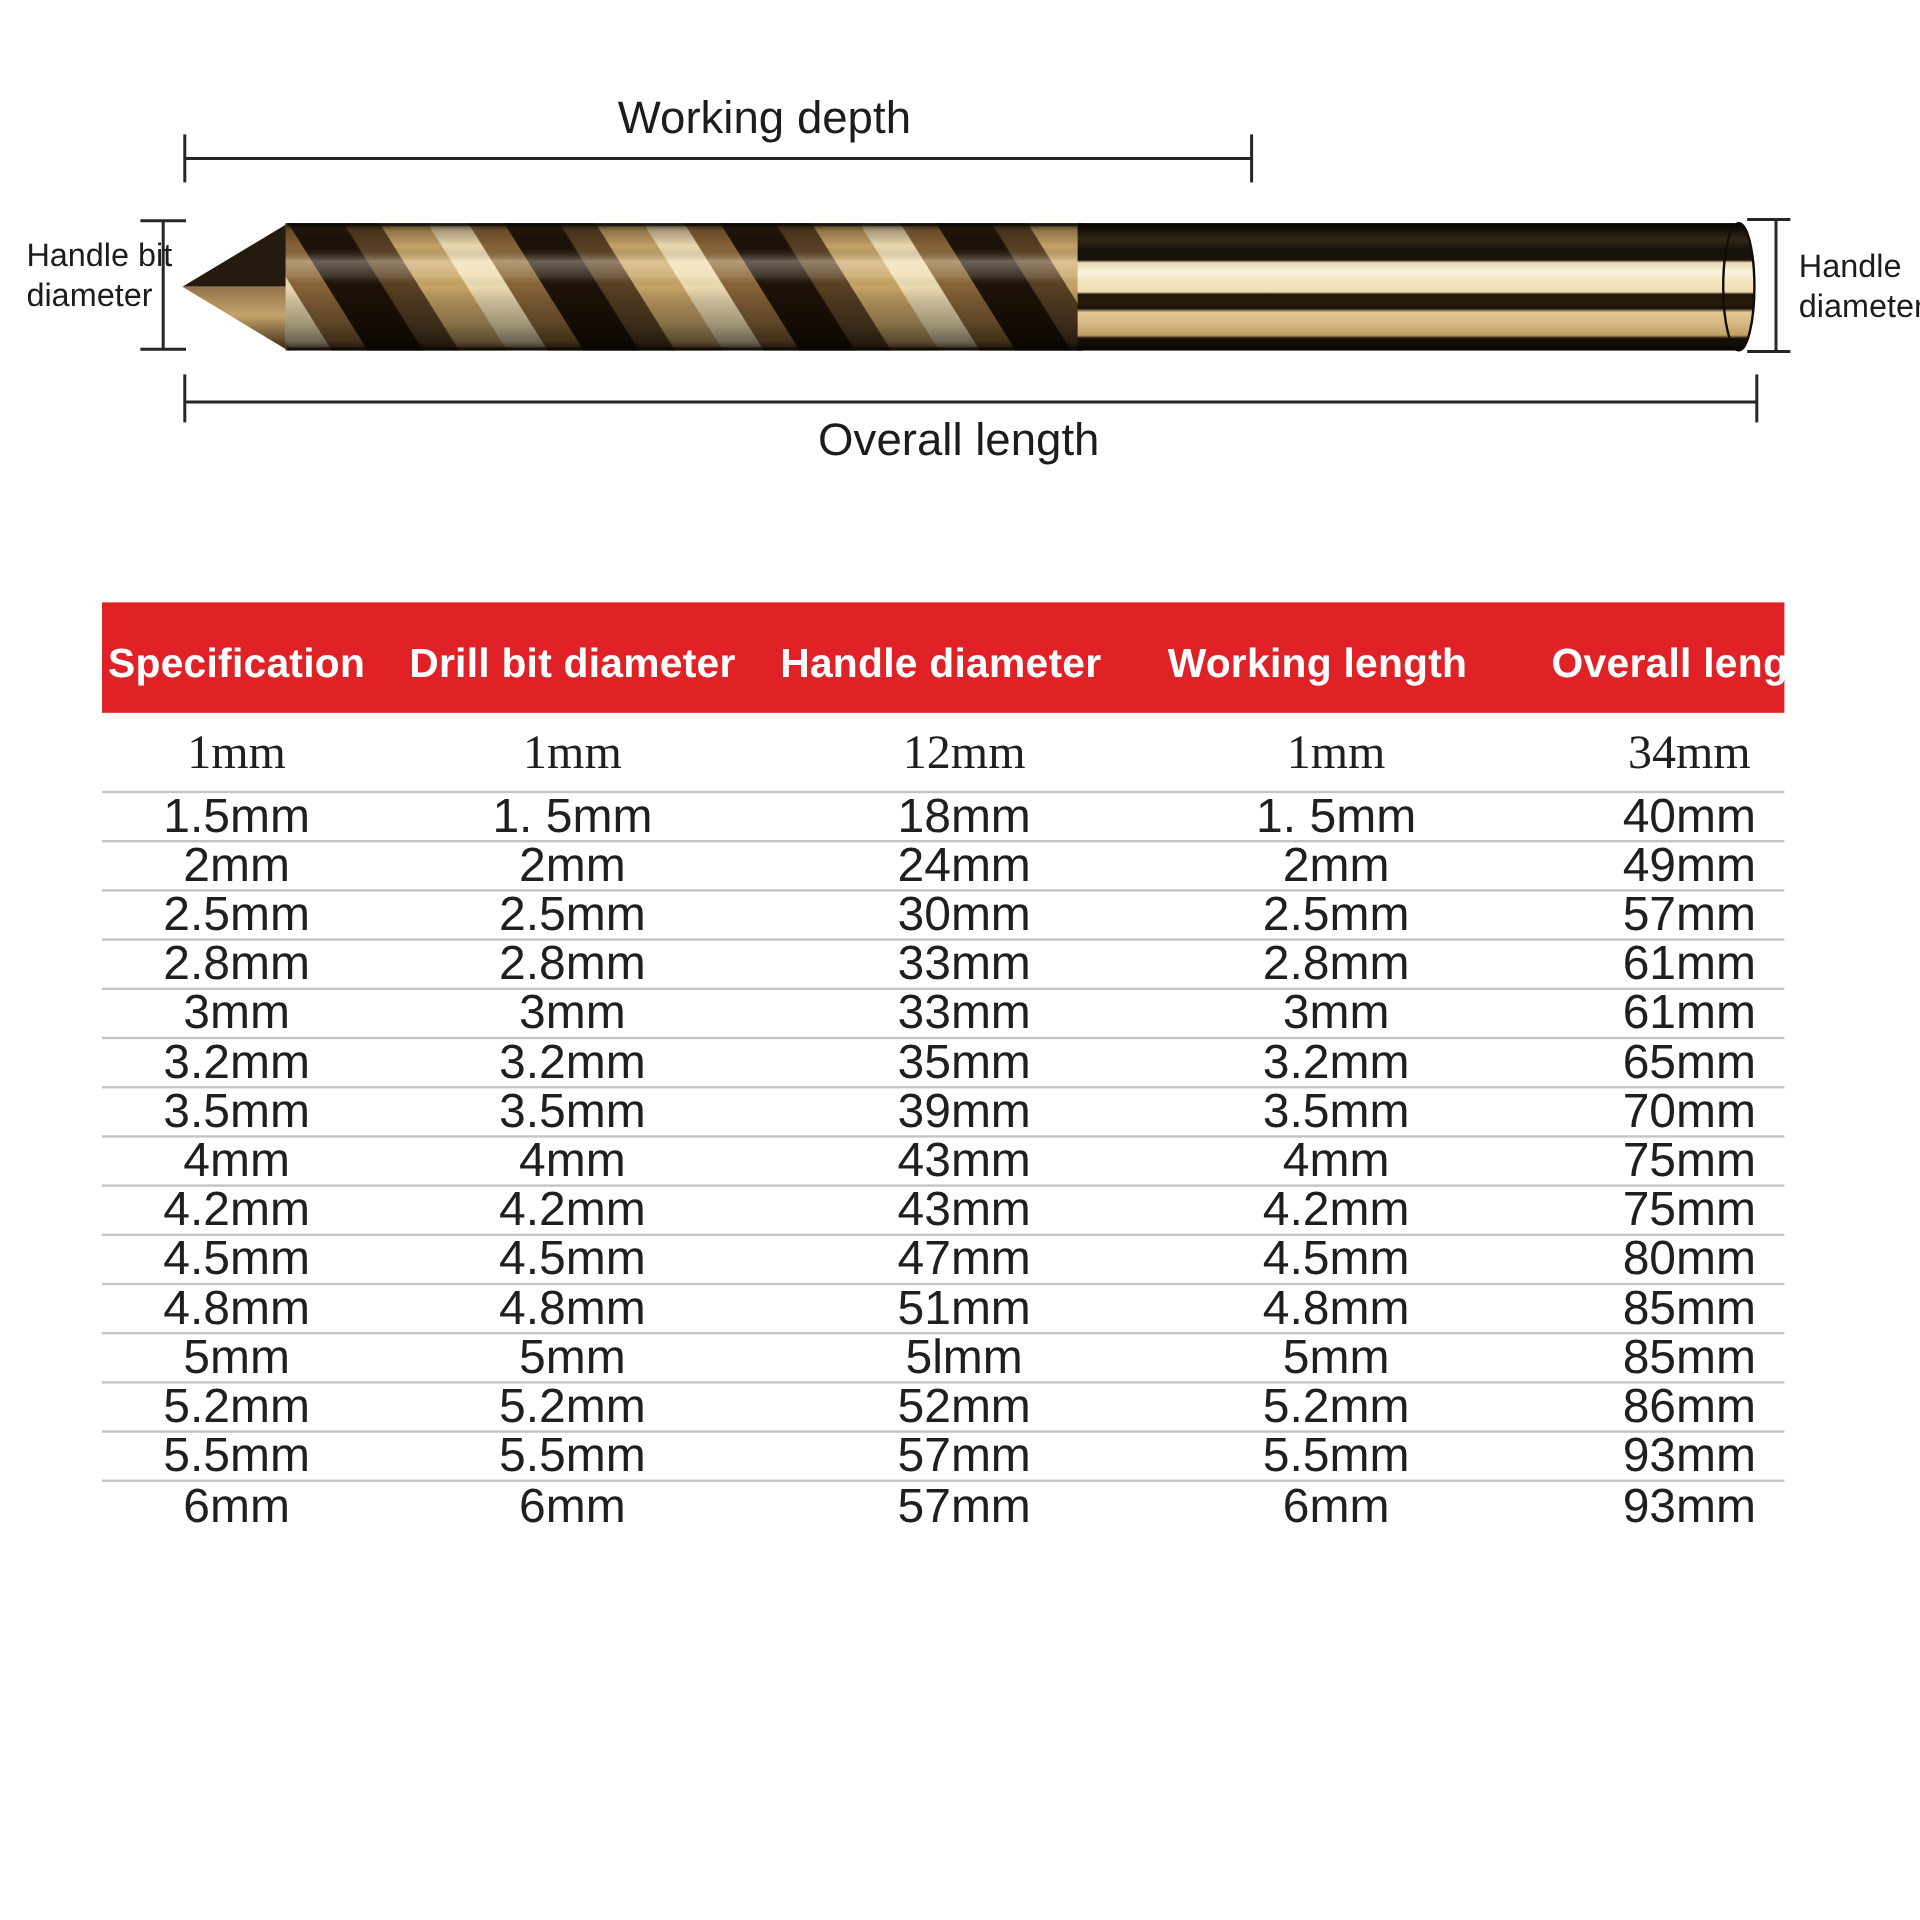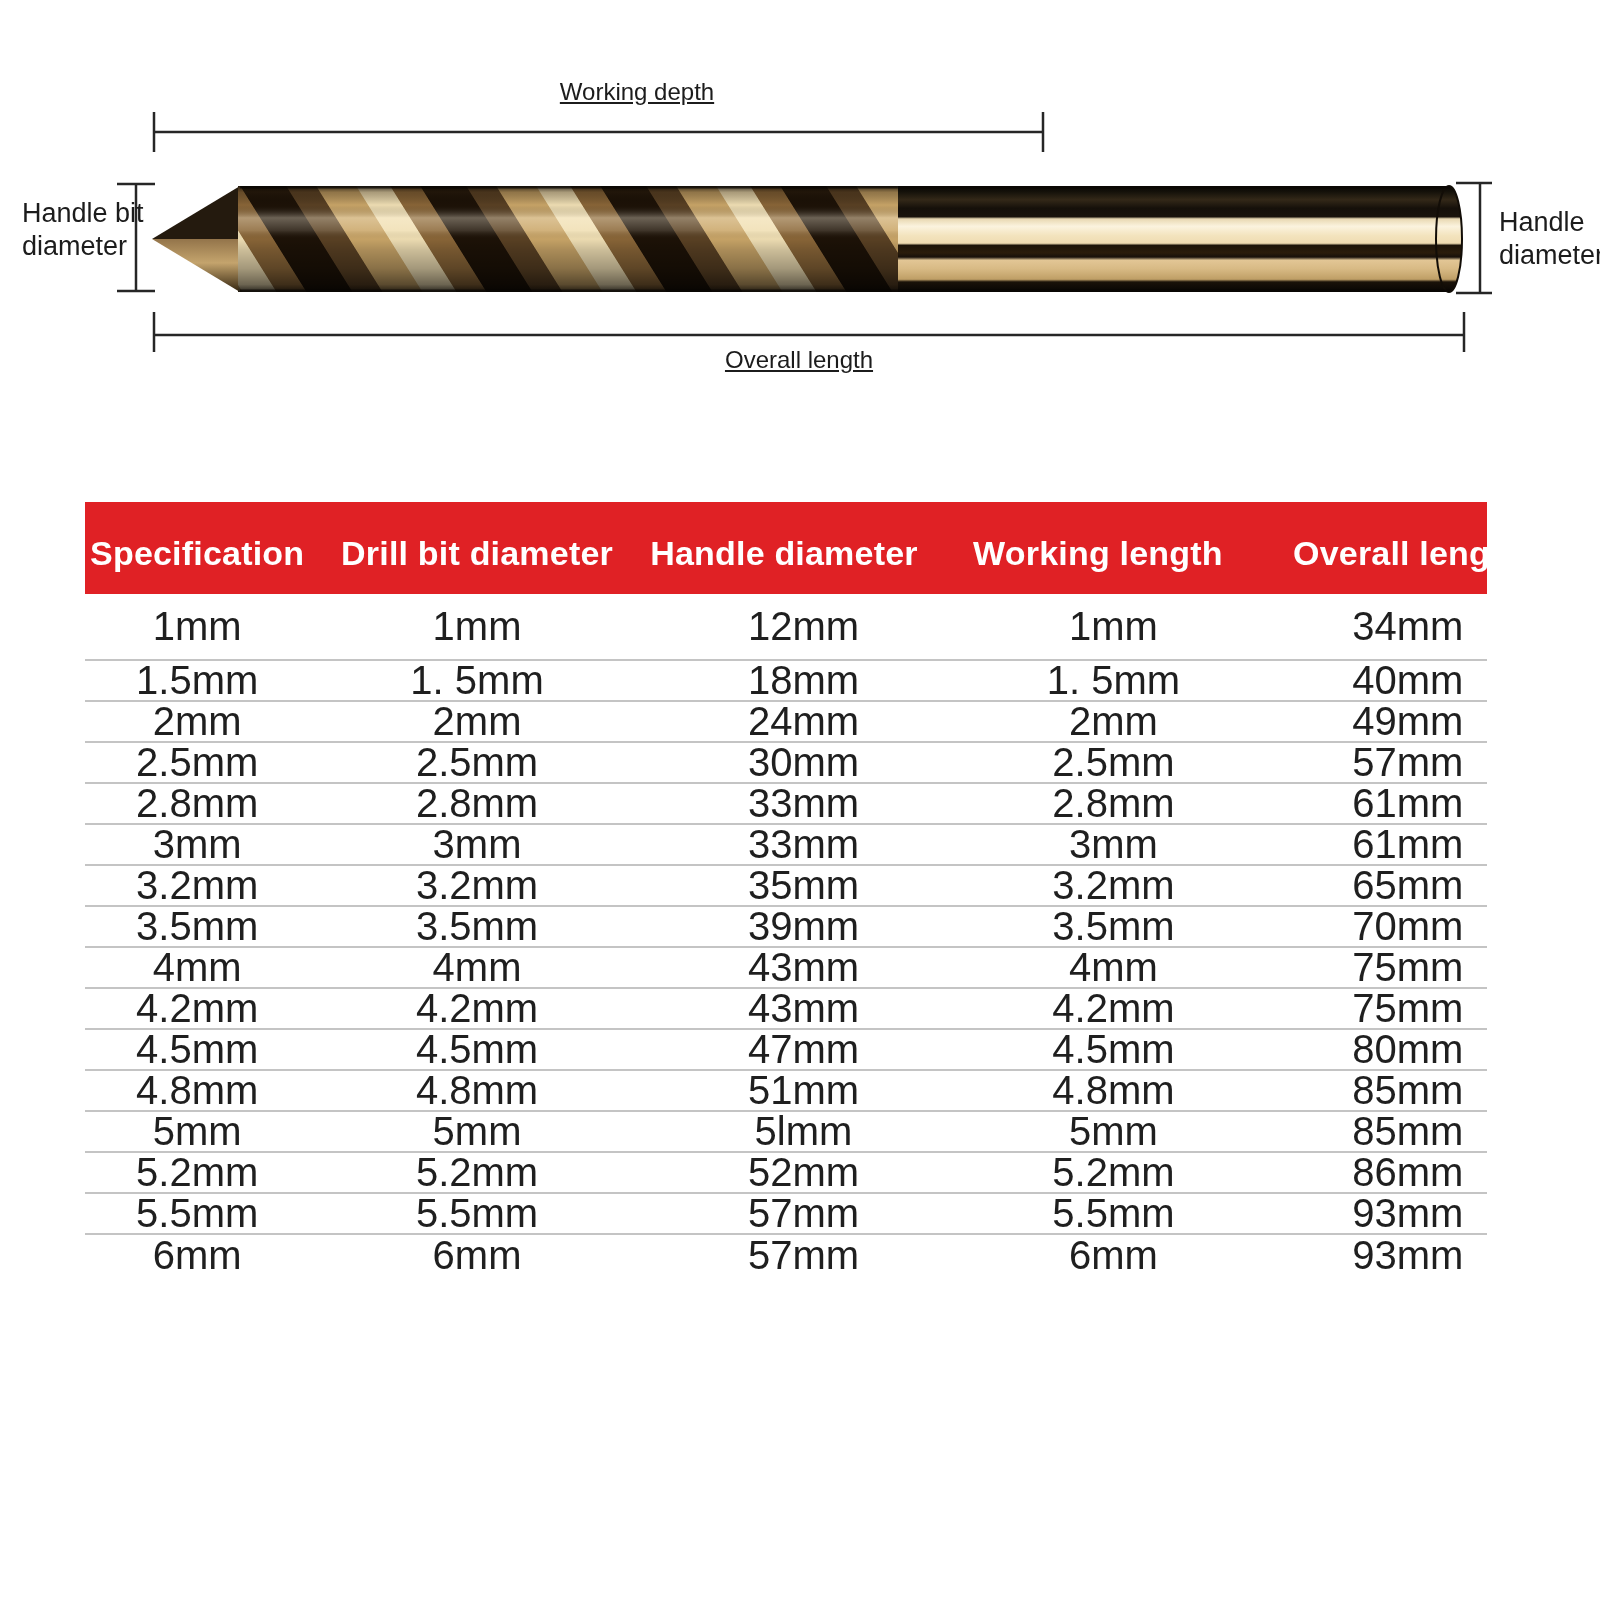--- a/index.html
+++ b/index.html
@@ -11,40 +11,40 @@
   }
   html,body{margin:0;padding:0;}
   body{
     width:1600px;height:1600px;position:relative;background:#ffffff;overflow:hidden;
     font-family:"Liberation Sans","DejaVu Sans",sans-serif;color:var(--cell-text);
   }
   
   .diagram{position:absolute;left:0;top:0;width:1600px;height:502px;}
   .diagram svg{position:absolute;left:0;top:0;}
   .lbl{position:absolute;color:#1c1c1c;white-space:nowrap;}
-  .lbl.big{font-size:24px;line-height:1.15;transform:translateX(-50%);text-decoration:underline;}
+  .lbl.big{font-size:38px;line-height:1.15;transform:translateX(-50%);}
   .lbl.small{font-size:27px;line-height:33px;}
   .wd{left:637px;top:78px;}
   .ol{left:799px;top:346px;}
   .dbd{left:22px;top:197px;}
   .hd{left:1499px;top:206px;}
   .lbl .line{display:block;}
   
   .spec-table{position:absolute;left:85px;top:502px;width:1402px;}
   .hrow{
     display:flex;height:92px;background:var(--header-bg);
     align-items:center;box-sizing:border-box;padding-top:10px;
   }
   .hcell{
     color:var(--header-text);font-size:34px;font-weight:700;
     text-align:center;letter-spacing:0.2px;
   }
   .trow{display:flex;height:41px;align-items:center;box-sizing:border-box;
     border-bottom:2px solid var(--row-divider);}
-  .trow:first-child{height:67px;}
+  .trow:first-child{height:67px;font-family:Liberation Serif, serif;}
   .trow:last-child{border-bottom:none;}
   .cell{font-size:40px;color:var(--cell-text);text-align:center;}
   .c0{width:16%;}
   .c1{width:22.5%;transform:translateX(10px);}
   .c2{width:23.5%;transform:translateX(14px);}
   .c3{width:21%;transform:translateX(12px);}
   .c4{width:17%;transform:translateX(40px);}
 </style>
 </head>
 <body>

